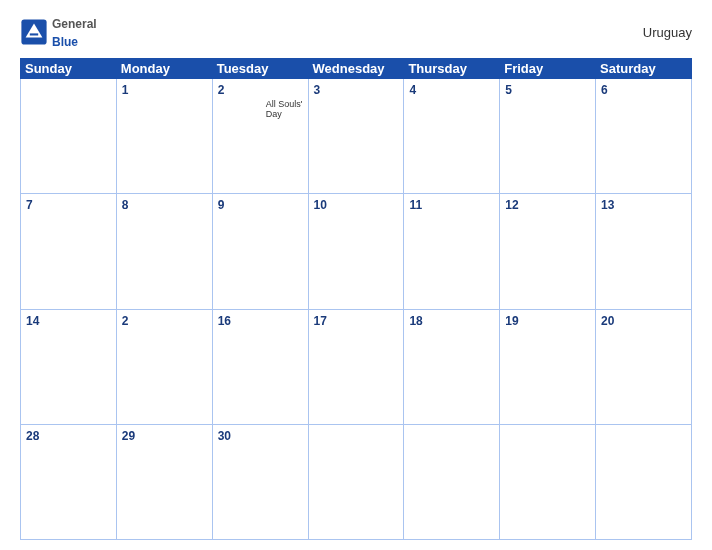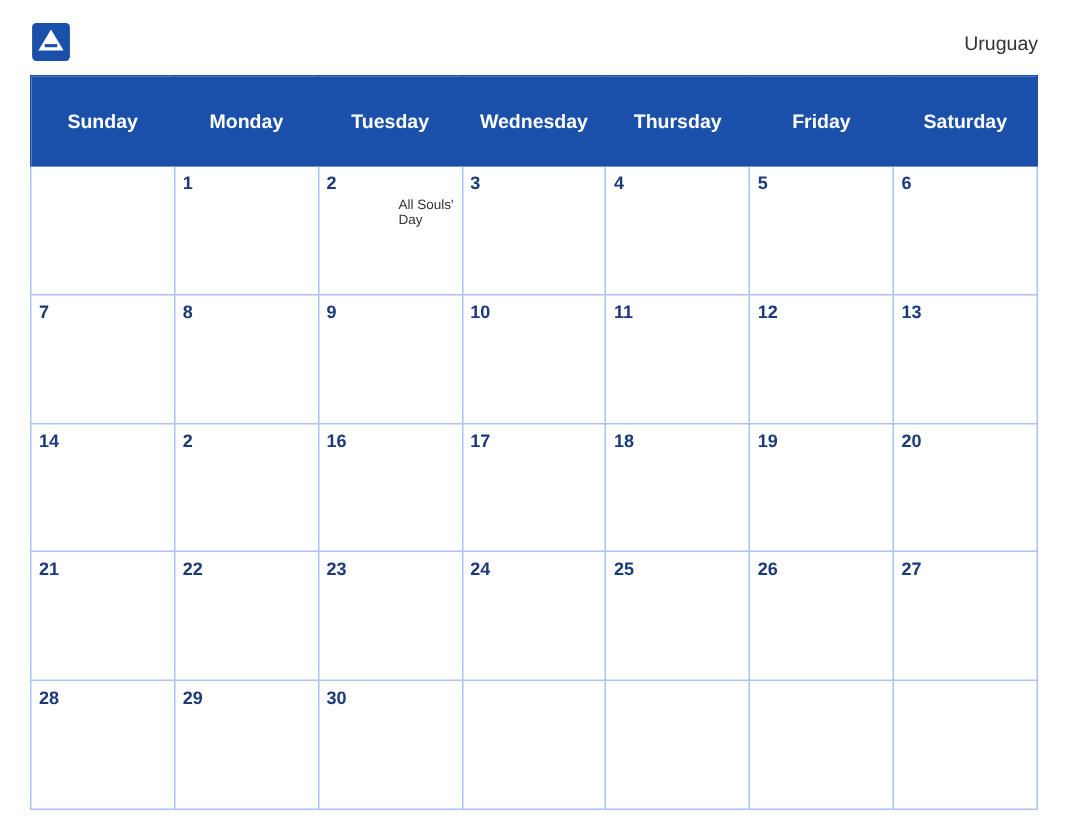--- a/index.html
+++ b/index.html
@@ -62,24 +62,24 @@
 
     .calendar-table {
       width: 100%;
       border-collapse: collapse;
       flex: 1;
     }
 
     .calendar-table th {
       background-color: #1a4faa;
       color: #fff;
-      text-align: center;
+      text-align: left;
       font-size: 13px;
       font-weight: bold;
-      padding: 22px 4px;
+      padding: 2px 4px;
       border: 1px solid #1a4faa;
     }
 
     .calendar-table td {
       border: 1px solid #aac4f0;
       vertical-align: top;
       width: calc(100% / 7);
       height: 72px;
       padding: 4px 5px;
       background: #fff;
@@ -107,20 +107,24 @@
 </head>
 <body>
 
 <div class="header-row">
   <div class="logo">
     <svg class="logo-icon" viewBox="0 0 40 40">
       <rect x="2" y="2" width="36" height="36" rx="4" fill="#1a4faa"></rect>
       <polygon points="20,8 32,28 8,28" fill="#fff"></polygon>
       <rect x="14" y="22" width="12" height="3" fill="#1a4faa"></rect>
     </svg>
+    <div>
+      <span class="logo-text-general">General</span><br>
+      <span class="logo-text-blue">Blue</span>
+    </div>
   </div>
   <div class="country-label">Uruguay</div>
 </div>
 
 <table class="calendar-table">
   <thead>
     <tr>
     <th>Sunday</th>
         <th>Monday</th>
         <th>Tuesday</th>
@@ -194,43 +198,20 @@
         </td>
         <td>
           <span class="day-number">19</span>
         </td>
         <td>
           <span class="day-number">20</span>
         </td>
       </tr>
       <tr>
         <td>
-          <span class="day-number">21</span>
-        </td>
-        <td>
-          <span class="day-number">22</span>
-        </td>
-        <td>
-          <span class="day-number">23</span>
-        </td>
-        <td>
-          <span class="day-number">24</span>
-        </td>
-        <td>
-          <span class="day-number">25</span>
-        </td>
-        <td>
-          <span class="day-number">26</span>
-        </td>
-        <td>
-          <span class="day-number">27</span>
-        </td>
-      </tr>
-      <tr>
-        <td>
           <span class="day-number">28</span>
         </td>
         <td>
           <span class="day-number">29</span>
         </td>
         <td>
           <span class="day-number">30</span>
         </td>
         <td class="empty-cell"></td>
         <td class="empty-cell"></td>

